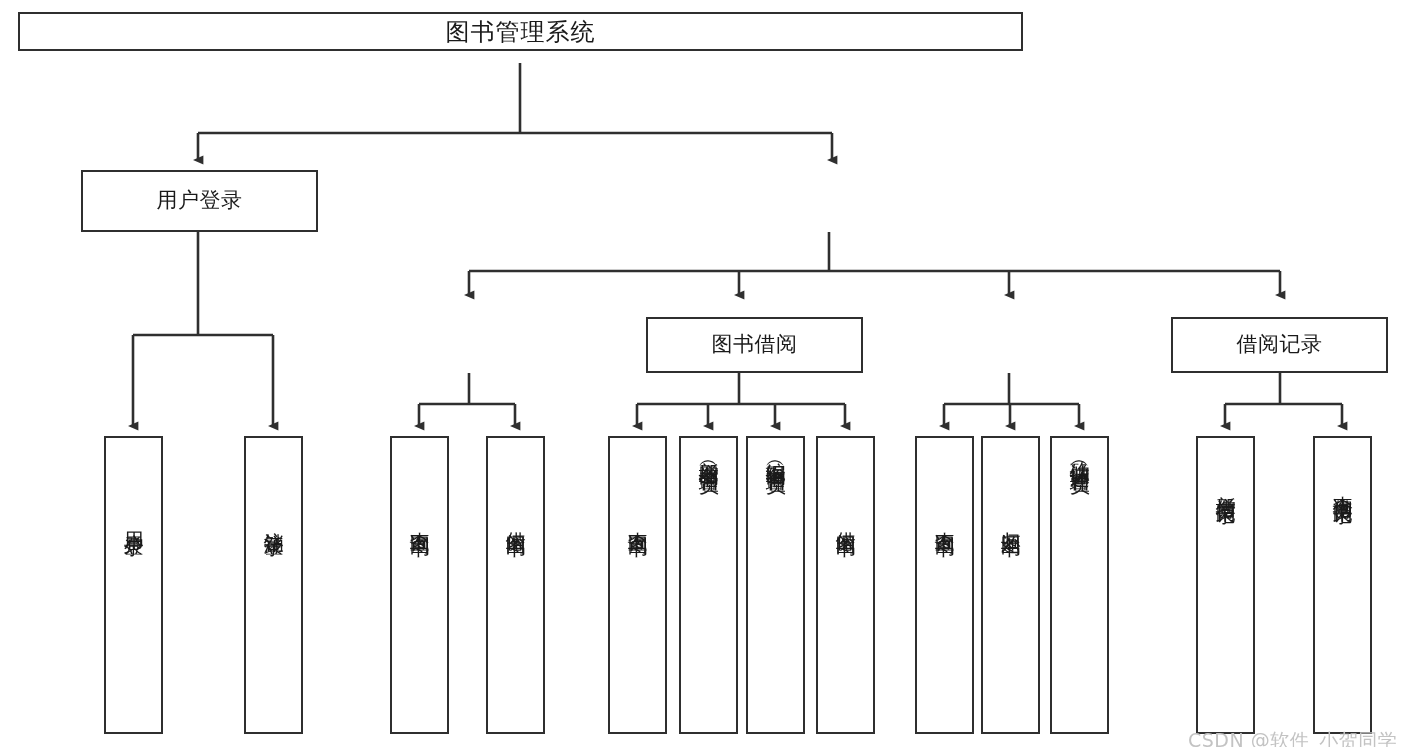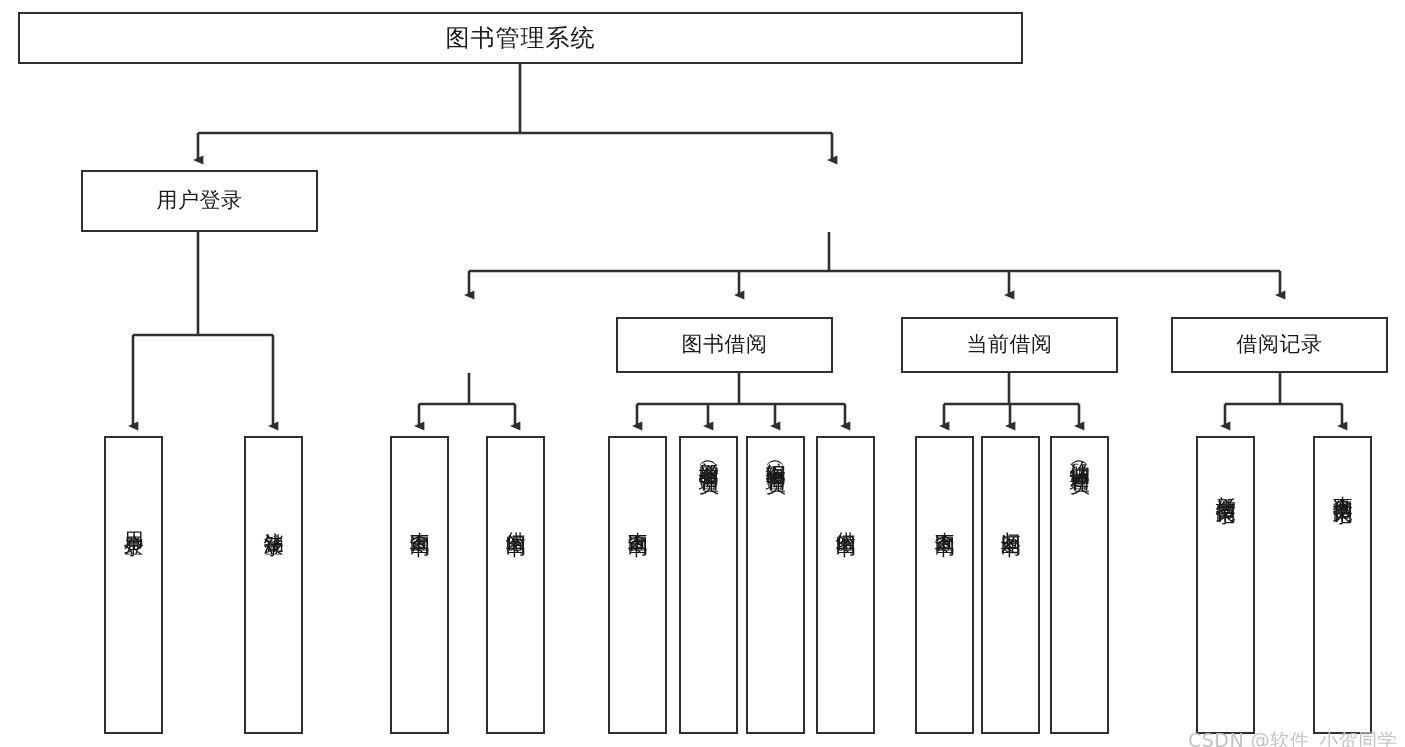--- a/index.html
+++ b/index.html
@@ -115,33 +115,30 @@
       <path d="M1010,404 L1010,426" marker-end="url(#arrow)"></path>
       <path d="M1079,404 L1079,426" marker-end="url(#arrow)"></path>
 
       <path d="M1280,373 L1280,404"></path>
       <path d="M1225,404 L1342,404"></path>
       <path d="M1225,404 L1225,426" marker-end="url(#arrow)"></path>
       <path d="M1342,404 L1342,426" marker-end="url(#arrow)"></path>
     </g>
   </svg>
 
-  <div class="node root" style="left:18px; top:12px; width:1005px; height:52px;">
+  <div class="node root" style="left:18px; top:12px; width:1005px; height:39px;">
     <span>图书管理系统</span>
   </div>
 
   <div class="node horiz" style="left:81px; top:170px; width:237px; height:62px;">
     <span>用户登录</span>
   </div>
 
-  <div class="node horiz" style="left:616px; top:317px; width:217px; height:56px;">
+  <div class="node horiz" style="left:646px; top:317px; width:217px; height:56px;">
     <span>图书借阅</span>
-  </div>
-  <div class="node horiz" style="left:901px; top:317px; width:217px; height:56px;">
-    <span>当前借阅</span>
   </div>
   <div class="node horiz" style="left:1171px; top:317px; width:217px; height:56px;">
     <span>借阅记录</span>
   </div>
 
   <div class="node leaf" style="left:104px; top:436px; width:59px; height:298px;">
     <span class="vtext">用户登录</span>
   </div>
   <div class="node leaf" style="left:244px; top:436px; width:59px; height:298px;">
     <span class="vtext">注销登录</span>

